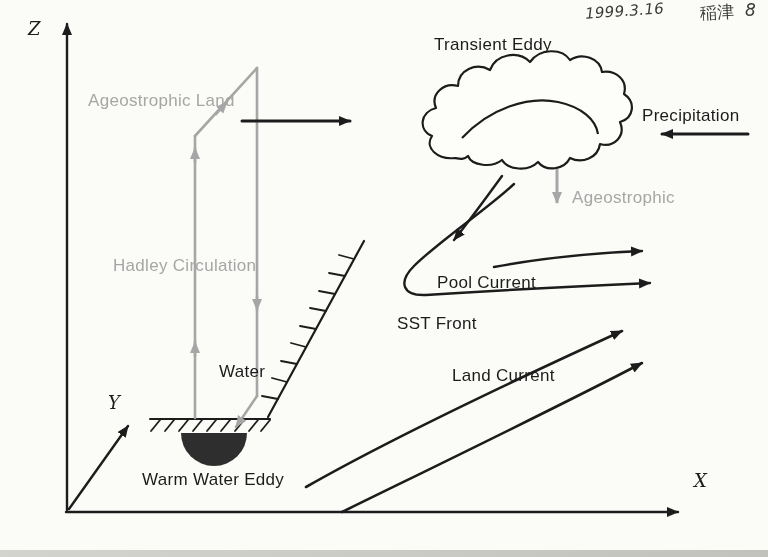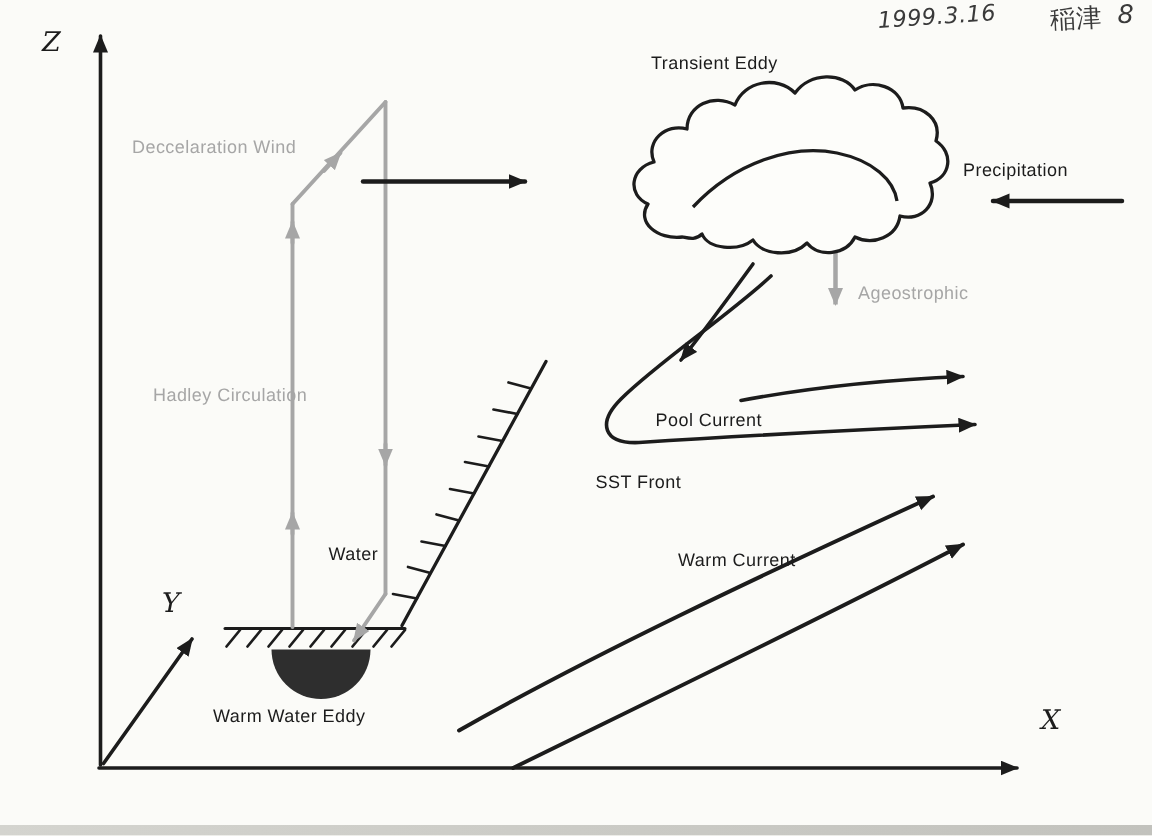--- a/index.html
+++ b/index.html
@@ -15,21 +15,21 @@
     width:768px;height:557px;
     background:var(--paper);
     font-family:"Liberation Sans", sans-serif;
     overflow:hidden;
   }
   .page svg{position:absolute;left:0;top:0;}
   .lbl{
     position:absolute;
     white-space:nowrap;
     color:var(--ink);
-    font-size:12px;
+    font-size:17px;
     letter-spacing:.3px;
   }
   .lbl.gray{color:var(--gray);}
   .axis-letter{
     font-family:"DejaVu Serif", serif;
     font-style:italic;
     font-size:18px;
   }
   .hand{
     font-family:"DejaVu Sans", sans-serif;
@@ -132,28 +132,28 @@
       <path fill="none" d="M 462,138 C 490,108 528,96 558,102 C 582,107 596,120 598,134"></path>
     </g>
 
     <path d="M 181,433 A 33,33 0 0 0 247,433 Z" fill="var(--pool_fill)" stroke="none"></path>
   </svg>
 
   <div class="lbl axis-letter" style="left:28px;top:18px">Z</div>
   <div class="lbl axis-letter" style="left:108px;top:392px">Y</div>
   <div class="lbl axis-letter" style="left:694px;top:470px">X</div>
 
-  <div class="lbl gray" style="left:88px;top:91px">Deccelaration Wind</div>
+  <div class="lbl gray" style="left:88px;top:91px">Ageostrophic Land</div>
   <div class="lbl" style="left:434px;top:35px">Transient Eddy</div>
   <div class="lbl" style="left:642px;top:106px">Precipitation</div>
   <div class="lbl gray" style="left:572px;top:188px">Ageostrophic</div>
-  <div class="lbl gray" style="left:102px;top:256px">Hadley Circulation</div>
+  <div class="lbl gray" style="left:113px;top:256px">Hadley Circulation</div>
   <div class="lbl" style="left:437px;top:273px">Pool Current</div>
   <div class="lbl" style="left:397px;top:314px">SST Front</div>
-  <div class="lbl" style="left:452px;top:366px">Warm Current</div>
+  <div class="lbl" style="left:452px;top:366px">Land Current</div>
   <div class="lbl" style="left:219px;top:362px">Water</div>
   <div class="lbl" style="left:142px;top:470px">Warm Water Eddy</div>
 
   <div class="lbl hand" style="left:585px;top:2px;font-size:15px;transform:rotate(-4deg)">1999.3.16</div>
   <div class="lbl hand" style="left:700px;top:1px;font-size:17px;font-style:normal;transform:rotate(-3deg)">稲津</div>
   <div class="lbl hand" style="left:745px;top:0px;font-size:17px">8</div>
 
   <div class="scan-edge"></div>
 </div>
 

